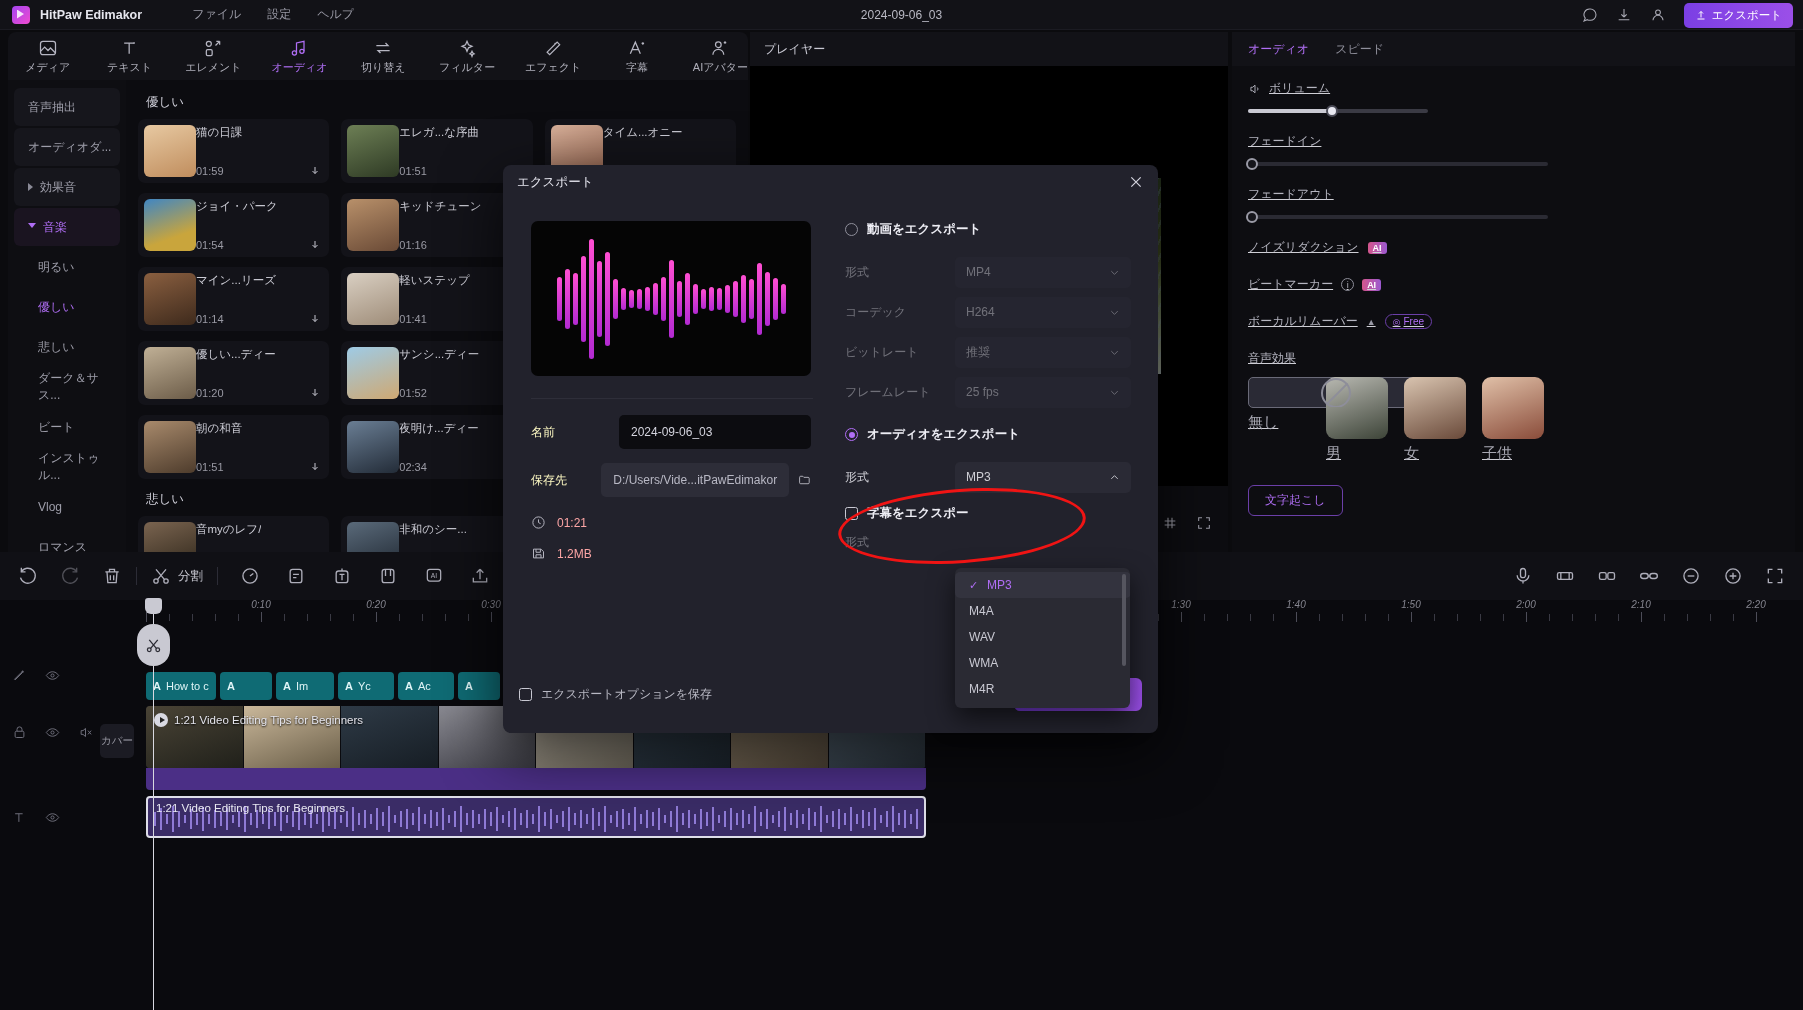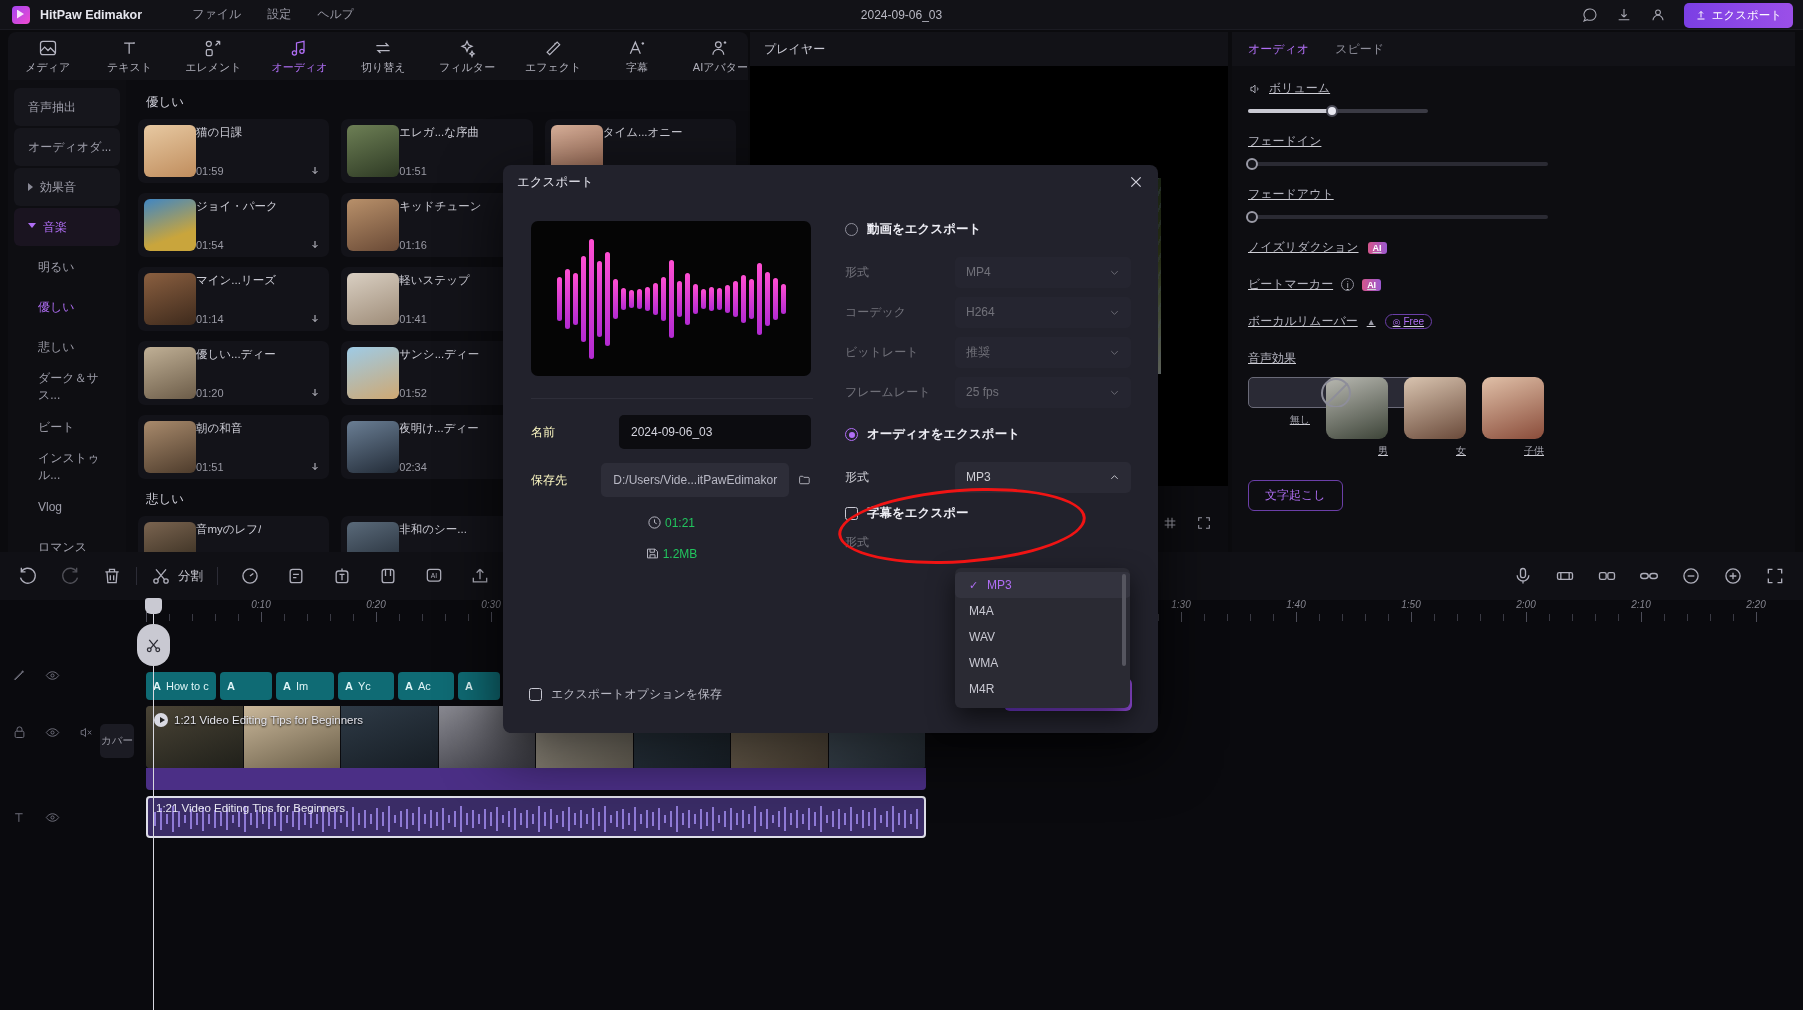--- a/index.html
+++ b/index.html
@@ -124,21 +124,21 @@
     background:linear-gradient(90deg,#d4568c,#9b59d0); }
   .badge-free { display:inline-flex; align-items:center; gap:3px; font-size:10px;
     color:#b06ef5; border:1px solid #6b3fa8; border-radius:10px; padding:1px 7px;}
   .info-i { width:13px;height:13px;border:1px solid #8d8d99;border-radius:50%;
     font-size:9px;display:inline-flex;align-items:center;justify-content:center;color:#b0b0bb;}
   .voices { display:flex; gap:16px; margin-top:10px;}
   .voice { width:62px; }
   .vthumb { width:62px; height:62px; border-radius:9px; background:#18181f;
     display:flex;align-items:center;justify-content:center; overflow:hidden;}
   .vthumb.sel { border:1px solid #6a6a78; }
-  .vlabel { text-align:right; font-size:10px; color:#a8a8b3; margin-top:5px; }
+  .vlabel { text-align:left; font-size:15px; color:#a8a8b3; margin-top:5px; }
   .nocircle{width:30px;height:30px;border:2px solid #8e8e9a;border-radius:50%;position:relative;}
   .nocircle:after{content:"";position:absolute;left:-1px;top:13px;width:30px;height:2px;
     background:#8e8e9a;transform:rotate(-45deg);}
   .transcribe { margin-top:22px; display:inline-block; border:1px solid #6b3fa8;
     color:#b06ef5; font-size:12px; padding:6px 16px; border-radius:6px;}
 
   
   .btoolbar { position:absolute; left:0; top:552px; width:1803px; height:48px;
     background:#101015; display:flex; align-items:center; padding:0 18px; }
   .bt-ic { width:20px; height:20px; color:#aeaeba; }
@@ -198,41 +198,41 @@
     display:flex; align-items:center; justify-content:center; gap:3px; }
   .wbar { width:5px; border-radius:3px;
     background:linear-gradient(180deg,#ff4fd2,#b22ad1); }
   .hr { height:1px; background:#2e2e39; margin:22px 0 14px 0; width:282px; }
   .frow { display:flex; align-items:center; height:38px; margin-bottom:10px;}
   .flab { font-size:12px; color:#fef9c3; width:88px; }
   .finput { flex:1; height:34px; background:#0c0c10; border-radius:5px;
     display:flex; align-items:center; padding:0 12px; font-size:12px; color:#d4d4de;}
   .finput.grey { background:#2d2d38; color:#b8b8c4; }
   .folder-ic { width:16px;height:16px;margin-left:9px;color:#c4c4ce;}
-  .stat { display:flex; align-items:center; gap:3px; font-size:12px; color:#22c55e;
-    margin-top:16px;justify-content:center; }
+  .stat { display:flex; align-items:center; gap:11px; font-size:12px; color:#fca5a5;
+    margin-top:16px; }
   .stat .sic { width:15px; height:15px; color:#b4b4bf; }
 
   .mright { flex:1; padding:12px 28px 0 6px; }
   .radio-row { display:flex; align-items:center; gap:9px; margin-bottom:14px;}
   .radio { width:13px;height:13px;border-radius:50%;border:1.5px solid #8f8f9b;}
   .radio.on { border-color:#b06ef5; display:flex;align-items:center;justify-content:center;}
   .radio.on:after{content:"";width:6px;height:6px;border-radius:50%;background:#b06ef5;}
   .radio-lab { font-size:12.5px; color:#ededf4; font-weight:600; }
   .srow { display:flex; align-items:center; height:40px; }
   .slab { font-size:12px; width:110px; }
   .sel { width:176px; height:31px; background:#2a2a35; border-radius:5px;
     display:flex; align-items:center; padding:0 11px; font-size:12px; }
   .sel .chev { margin-left:auto; width:11px; height:11px; }
   .dimmed { opacity:.45; }
   .cb { width:13px; height:13px; border:1.4px solid #c8c8d2; border-radius:2.5px; }
   .cbrow { display:flex; align-items:center; gap:9px; margin-top:8px; }
   .cblab { font-size:12.5px; color:#ededf4; font-weight:600;}
   .modal-foot { position:absolute; left:0; bottom:0; width:655px; height:78px;
-    display:flex; align-items:center; padding:0 26px;}
+    display:flex; align-items:center; padding:0 16px;}
   .save-opt { display:flex; align-items:center; gap:9px; font-size:12px; color:#b9b9c4;}
   .do-export { margin-left:auto; background:linear-gradient(90deg,#7b3fe4,#9b4fe8);
     color:#fff; font-size:12.5px; padding:8px 26px; border-radius:6px;}
 
   
   .ddlist { position:absolute; left:955px; top:568px; width:175px; height:140px;
     background:#2a2a33; border-radius:6px; z-index:60; overflow:hidden;
     box-shadow:0 10px 26px rgba(0,0,0,.6); padding:4px 0;}
   .ddopt { height:26px; display:flex; align-items:center; padding-left:14px;
     font-size:12px; color:#c9c9d3; position:relative;}

